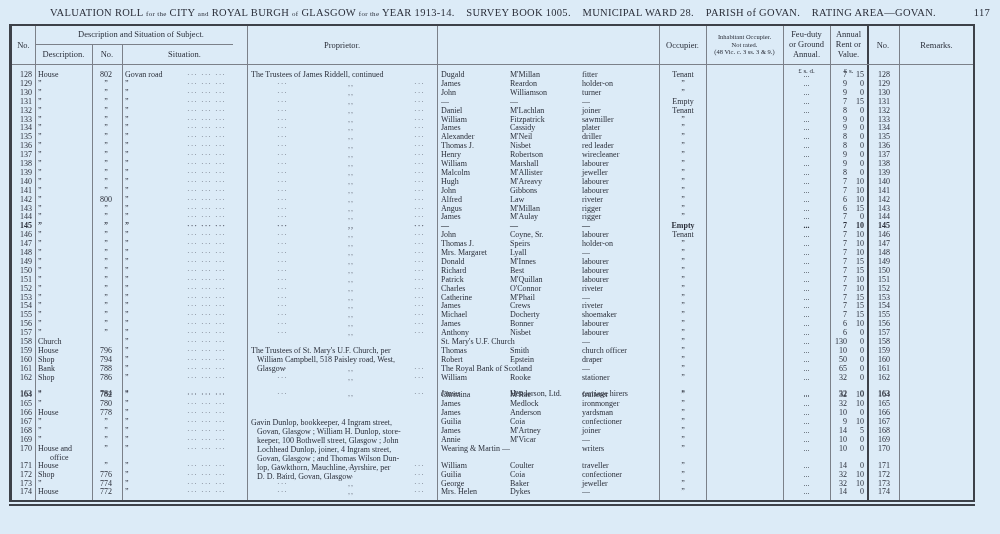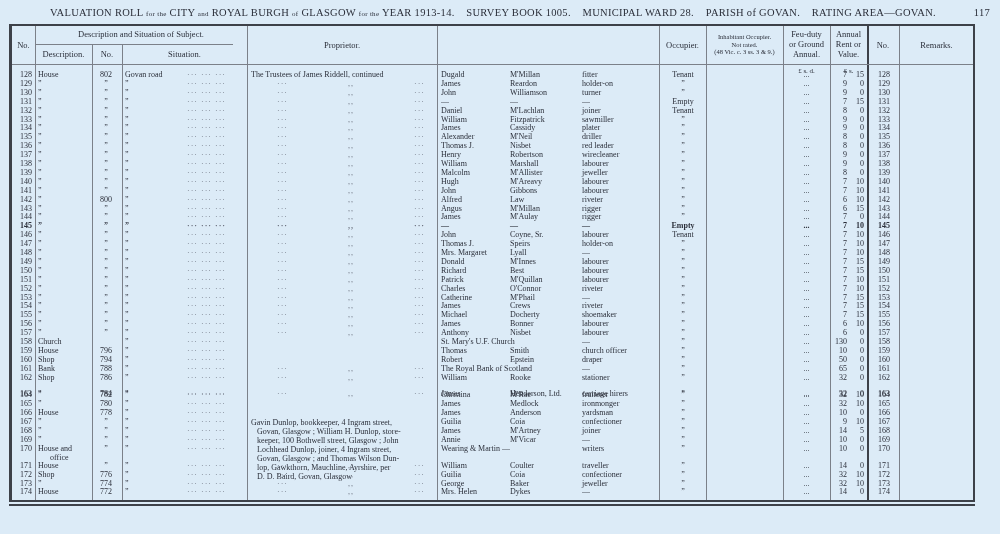--- a/index.html
+++ b/index.html
@@ -83,20 +83,25 @@
   <div class="hdr" style="left:818px;width:37px;top:3px">
     <div>Annual</div>
       <div>Rent or</div>
       <div>Value.</div>
   </div>
   <div class="hdr" style="left:855px;width:32px;top:14px">No.</div>
   <div class="hdr" style="left:887px;width:75px;top:14px">Remarks.</div>
   <div class="hdr" style="left:771px;width:47px;top:40px;font-size:7px">£ s. d.</div>
   <div class="hdr" style="left:818px;width:37px;top:40px;font-size:7px">£ s.</div>
 
+  <div class="multi" style="left:239px;top:320px">
+    <div>The Trustees of St. Mary's U.F. Church, per</div>
+    <div style="padding-left:6px">William Campbell, 518 Paisley road, West,</div>
+    <div style="padding-left:6px">Glasgow</div>
+  </div>
   <div class="multi" style="left:239px;top:392px">
     <div>Gavin Dunlop, bookkeeper, 4 Ingram street,</div>
     <div style="padding-left:6px">Govan, Glasgow ; William H. Dunlop, store-</div>
     <div style="padding-left:6px">keeper, 100 Bothwell street, Glasgow ; John</div>
     <div style="padding-left:6px">Lochhead Dunlop, joiner, 4 Ingram street,</div>
     <div style="padding-left:6px">Govan, Glasgow ; and Thomas Wilson Dun-</div>
     <div style="padding-left:6px">lop, Gawkthorn, Mauchline, Ayrshire, per</div>
     <div style="padding-left:6px">D. D. Baird, Govan, Glasgow</div>
   </div>
 

